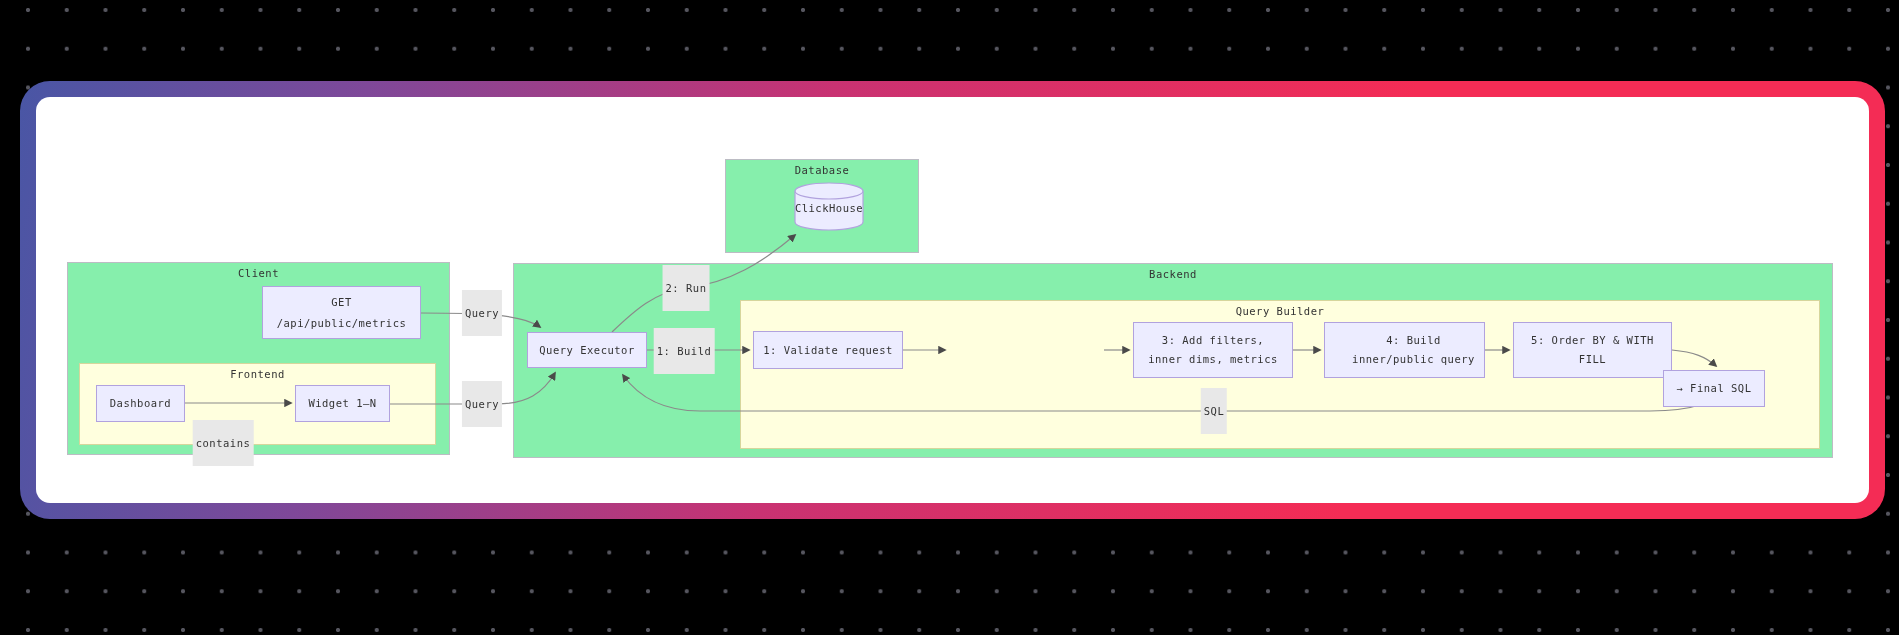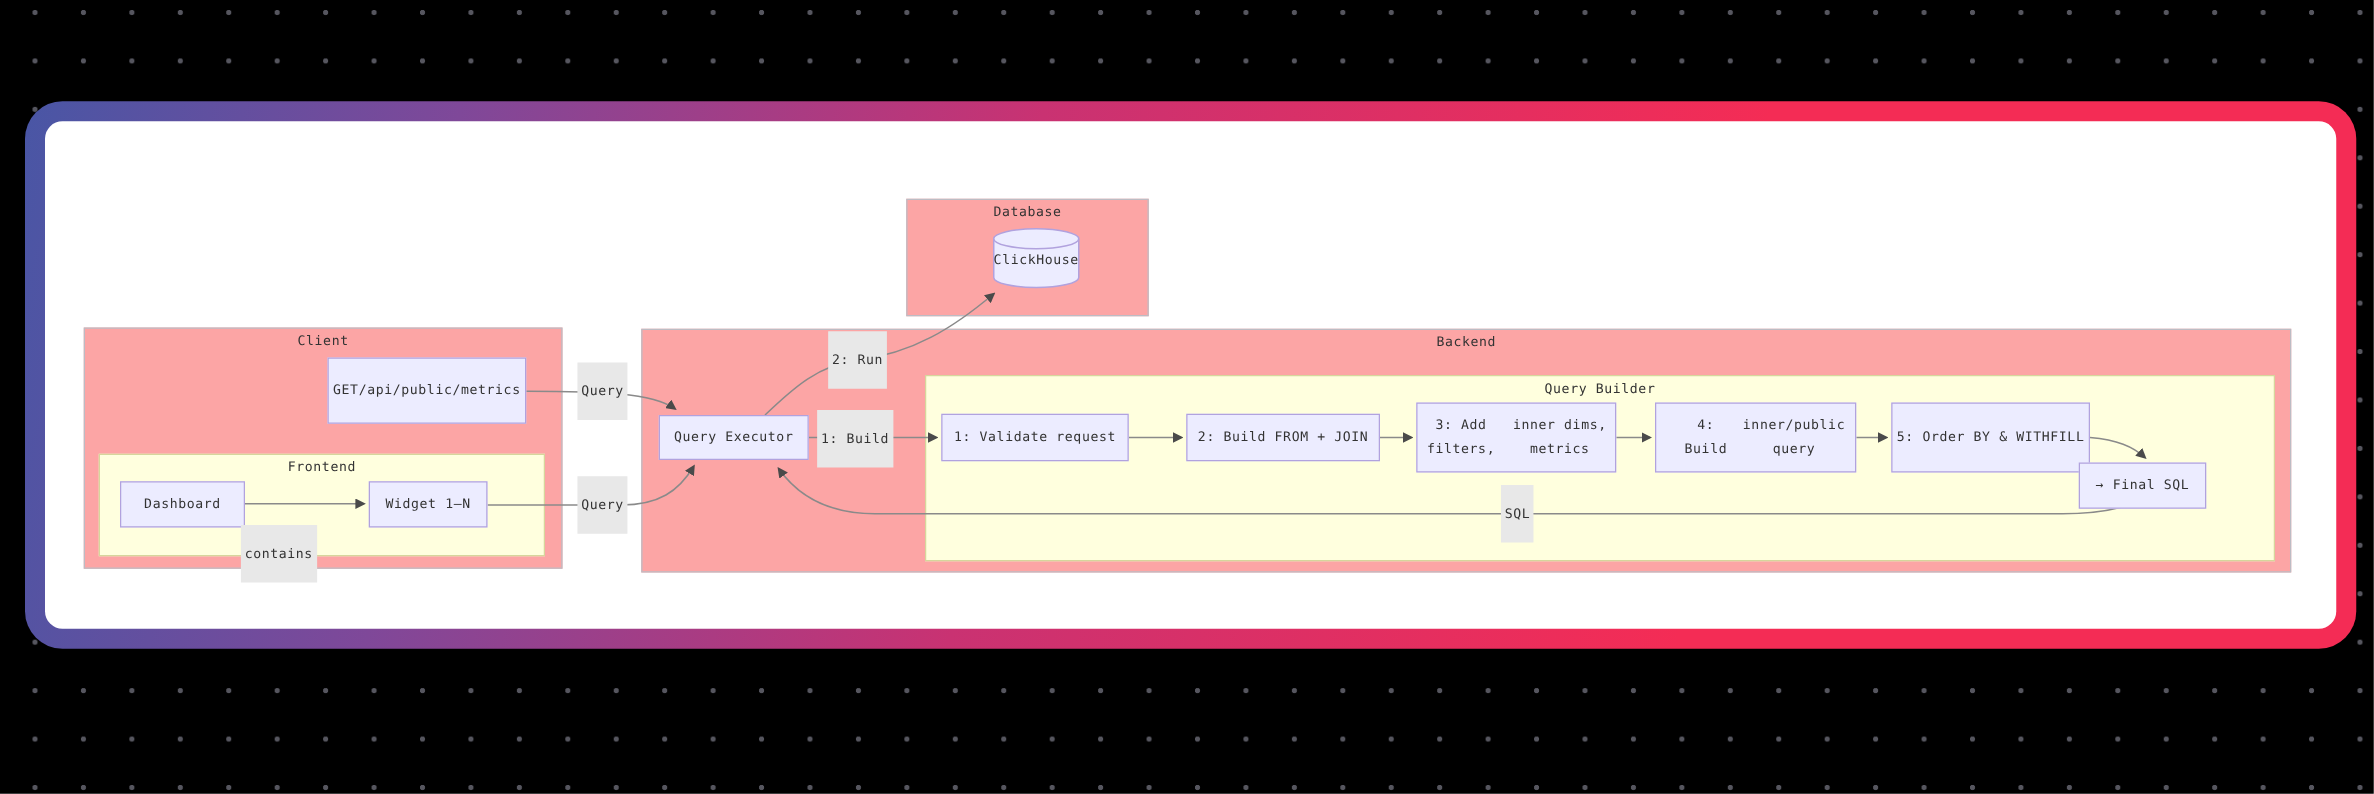--- a/index.html
+++ b/index.html
@@ -16,30 +16,30 @@
     position:absolute; left:20px; top:81px; width:1865px; height:438px;
     border-radius:30px;
     background:linear-gradient(100deg,#4956a5 0%,#7f4899 18%,#c93272 42%,#f42c55 72%,#f42c55 100%);
   }
   .card-inner {
     position:absolute; left:16px; top:16px; right:16px; bottom:16px;
     background:#fff; border-radius:14px;
   }
   #diagram { position:absolute; left:0; top:0; width:1899px; height:635px; }
   .cluster {
-    position:absolute; border:1px solid #bcbcc4; background:#fca5a5;
+    position:absolute; border:1px solid #bcbcc4; background:#86efac;
   }
   .cluster.yellow { background:#ffffde; border-color:#d6d69c; }
   .cluster-label {
     position:absolute; top:4px; left:0; width:100%;
     text-align:center; font-size:10.5px; color:#333; letter-spacing:0.5px;
   }
   .node {
     position:absolute; background:#ECECFF; border:1px solid #b1a2de;
-    display:flex; flex-direction:row; align-items:center; justify-content:center;
+    display:flex; flex-direction:column; align-items:center; justify-content:center;
     font-size:10.5px; color:#333; text-align:center; letter-spacing:0.5px;
     line-height:19px;
   }
   .node.wide-lines { line-height:21px; }
   .edge-label {
     position:absolute; transform:translate(-50%,-50%);
     background:#e8e8e8; color:#333; font-size:10.5px; letter-spacing:0.5px;
     padding:17px 3px; white-space:nowrap;
   }
   svg.edges { position:absolute; left:0; top:0; }
@@ -105,39 +105,36 @@
       <ellipse cx="35" cy="9" rx="34" ry="8" fill="#ECECFF" stroke="#b1a2de" stroke-width="1.2"></ellipse>
     </svg>
     <div class="cyl-label">ClickHouse</div>
   </div>
 
   <div class="node wide-lines" style="left:262px; top:286px; width:159px; height:53px;">
     <span>GET</span>
     <span>/api/public/metrics</span>
   </div>
 
-  <div class="node" style="left:96px; top:385px; width:100px; height:37px;">
+  <div class="node" style="left:96px; top:385px; width:89px; height:37px;">
     <span>Dashboard</span>
   </div>
 
   <div class="node" style="left:295px; top:385px; width:95px; height:37px;">
     <span>Widget 1–N</span>
   </div>
 
   <div class="node" style="left:527px; top:332px; width:120px; height:36px;">
     <span>Query Executor</span>
   </div>
 
   <div class="node" style="left:753px; top:331px; width:150px; height:38px;">
     <span>1: Validate request</span>
   </div>
 
-  <div class="node" style="left:949px; top:331px; width:155px; height:38px;">
-    <span>2: Build FROM + JOIN</span>
-  </div>
 
   <div class="node" style="left:1133px; top:322px; width:160px; height:56px;">
     <span>3: Add filters,</span>
     <span>inner dims, metrics</span>
   </div>
 
   <div class="node" style="left:1324px; top:322px; width:161px; height:56px;padding-left:18px;">
     <span>4: Build</span>
     <span>inner/public query</span>
   </div>

